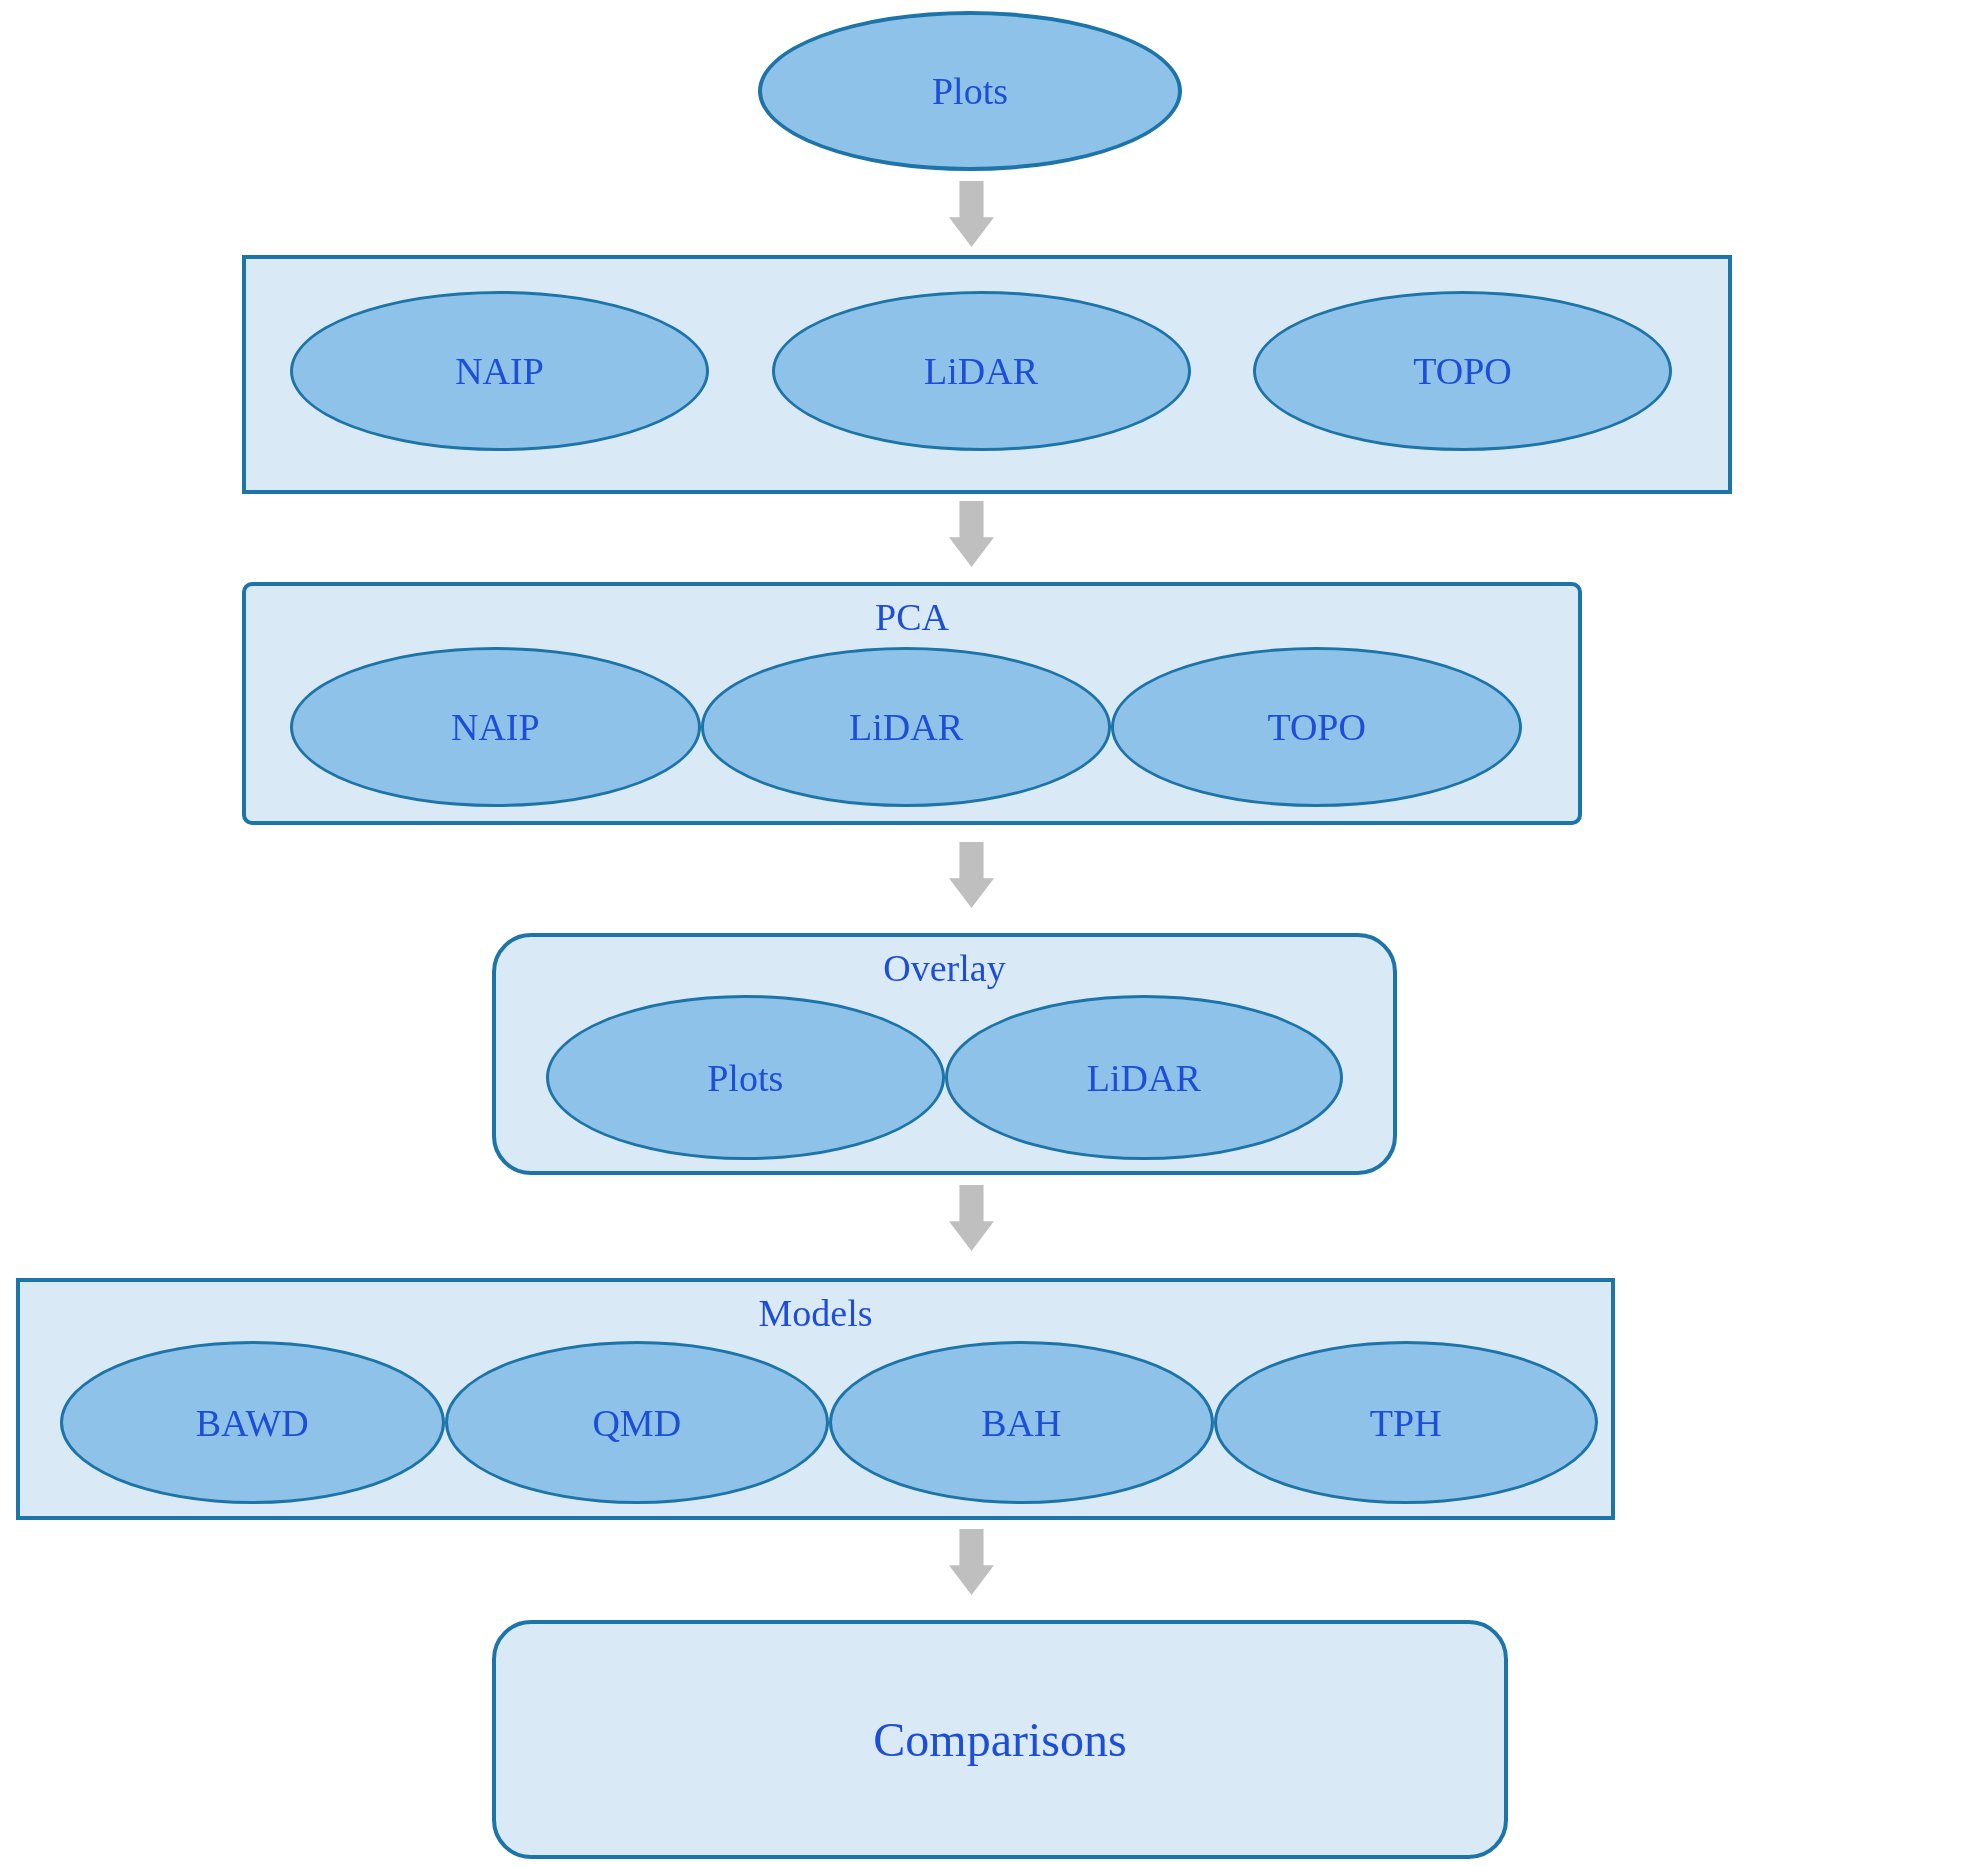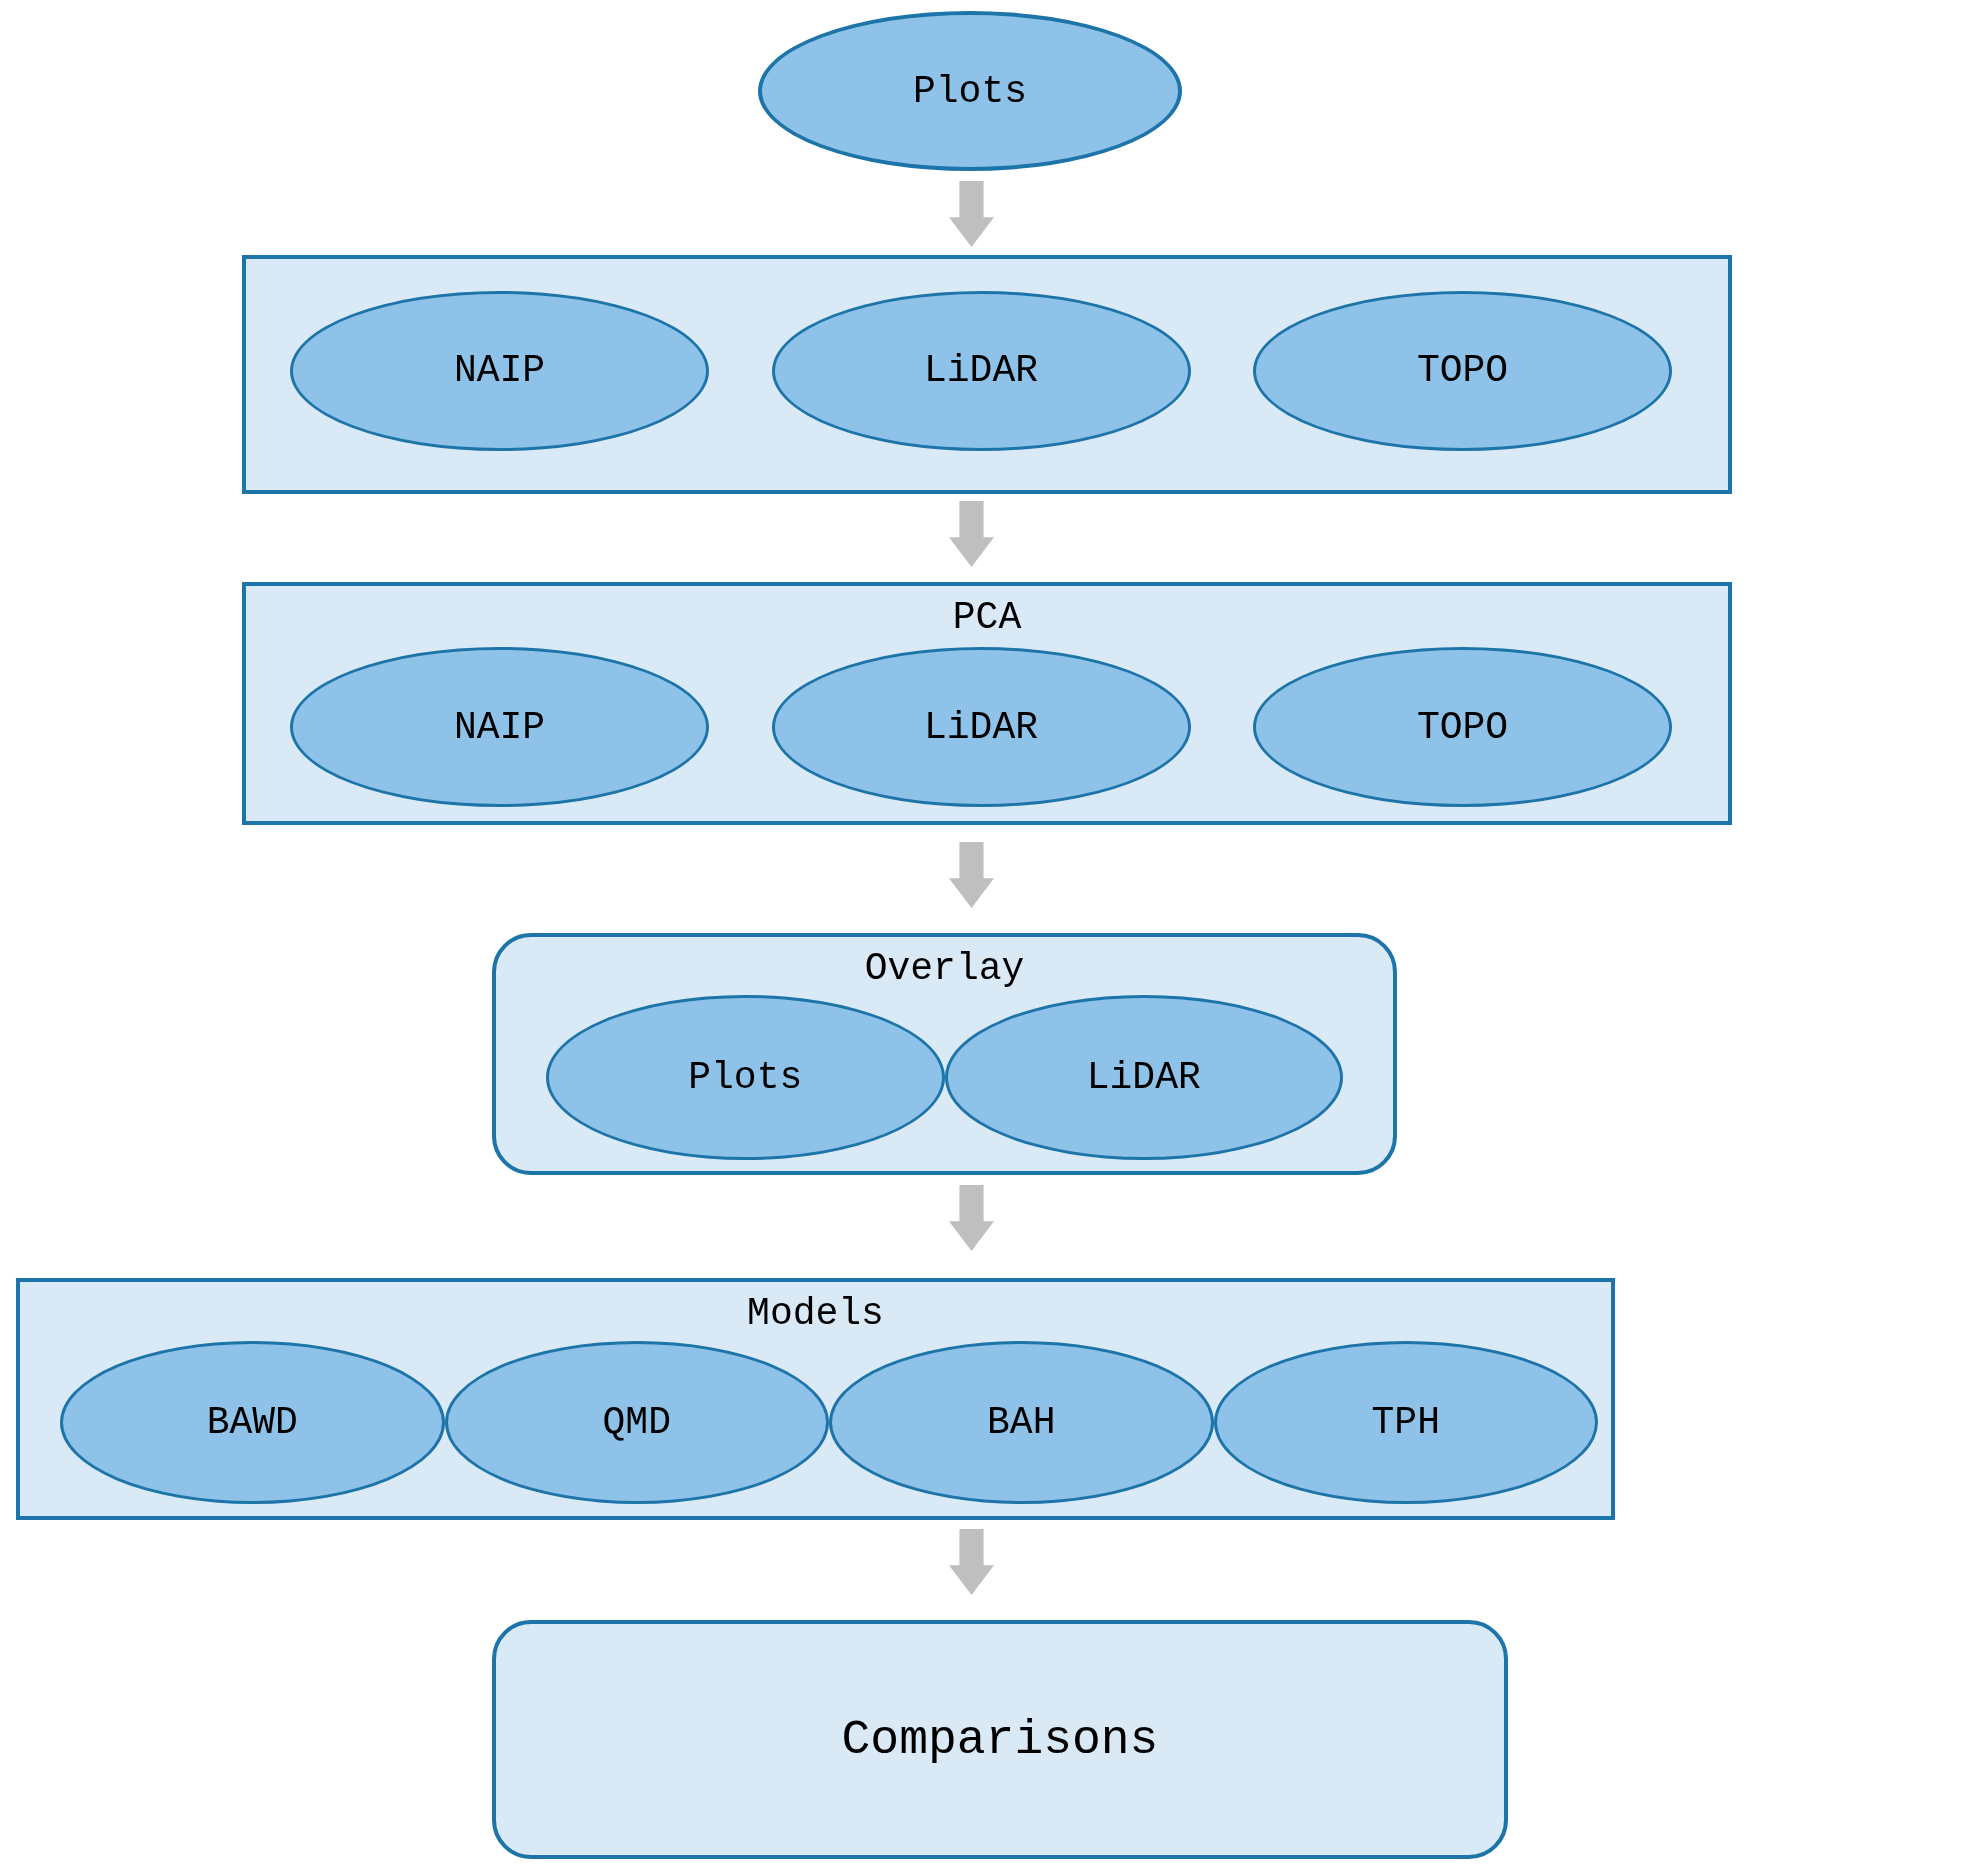--- a/index.html
+++ b/index.html
@@ -1,21 +1,21 @@
 <!DOCTYPE html>
 <html style="font-size:13px"><head>
 <meta charset="utf-8">
 <style>
   html, body { margin:0; padding:0; background:#ffffff; }
   .canvas {
     position:relative;
     width:1974px; height:1868px;
     background:#ffffff;
-    font-family:Liberation Mono, monospace;
-    color:#000000;
+    font-family:Liberation Serif, serif;
+    color:#1d4ed8;
     overflow:hidden;
   }
 
   
   .section {
     position:absolute;
     background:#DAE9F6;
     border:4px solid #1C74A8;
     box-sizing:border-box;
     display:flex;
@@ -56,21 +56,21 @@
   #start-node {
     position:absolute;
     left:758px; top:11.3px; width:424px; height:160px;
     background:#8FC2E9; border:4px solid #1C74A8;
     border-radius:50%;
     display:flex; align-items:center; justify-content:center;
     font-size:38px; box-sizing:border-box;
   }
 
   #metrics-box { left:242px; top:255px;  width:1490px; height:239px; }
-  #pca-box     { left:242px; top:582px;  width:1490px; height:243px; }
+  #pca-box     { left:242px; top:582px;  width:1340px; height:243px;border-radius:10px; }
   #overlay-box { left:492px; top:933px; width:905px; height:242px; }
   #models-box  { left:16px;  top:1278px; width:1599px; height:242px; }
   #comparisons-box {
     left:492px; top:1620px; width:1016px; height:239px;
     flex-direction:row; align-items:center; justify-content:center;
     font-size:48px;
   }
 
   #metrics-box .node-row,
   #pca-box .node-row     { padding:0 56px 8px 44px; }

